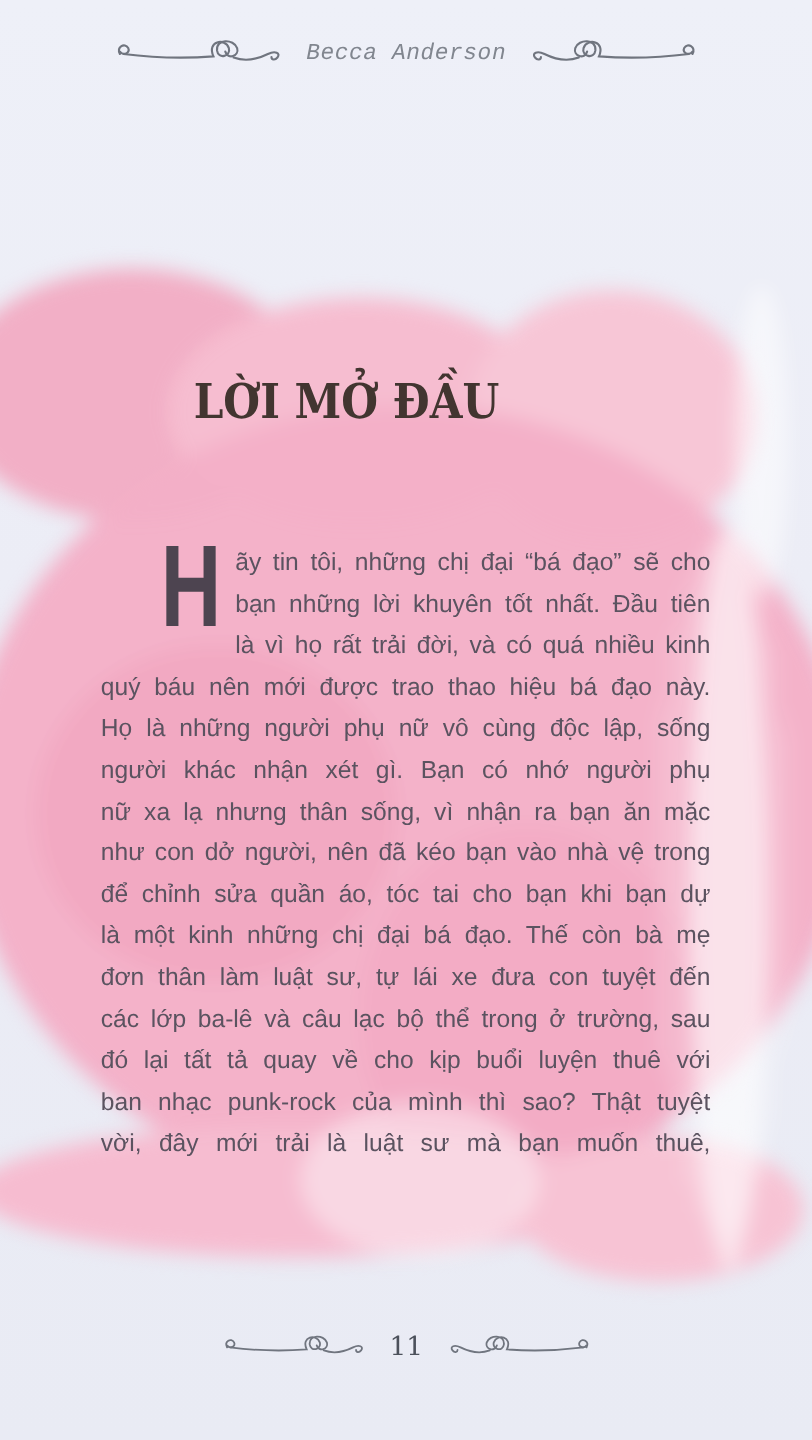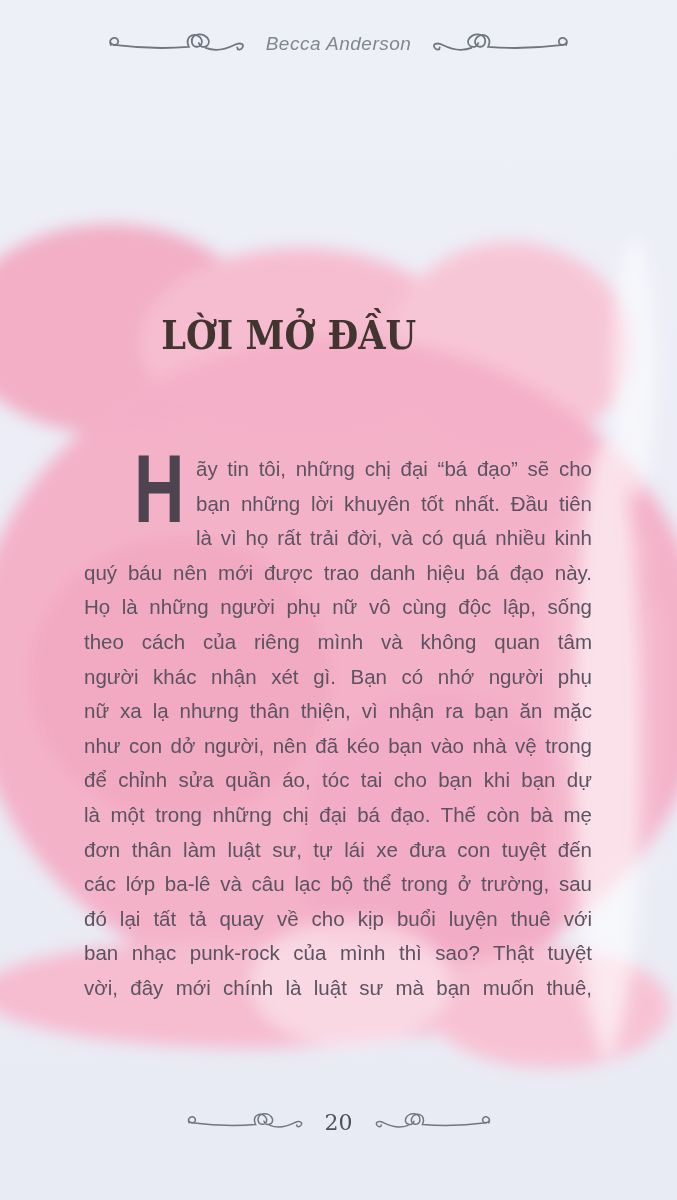--- a/index.html
+++ b/index.html
@@ -24,21 +24,21 @@
   .l2{left:612px;top:30px;width:45px;height:260px;background:rgba(255,255,255,.5);}
   .l3{left:250px;top:710px;width:200px;height:130px;background:rgba(255,255,255,.4);}
   .stripes{left:545px;top:240px;width:115px;height:580px;border-radius:20px;
     background:repeating-linear-gradient(90deg,rgba(255,255,255,0) 0 7px,rgba(255,255,255,.45) 7px 10px);}
 
   
   .header{position:absolute;top:30px;left:0;width:677px;display:flex;align-items:center;justify-content:center;gap:12px;z-index:2;}
   .flourish{width:148px;height:28px;color:#70757f;flex:0 0 auto;}
   .flourish.small{width:126px;}
   .flip{transform:scaleX(-1);}
-  .author{font-family:Liberation Sans, sans-serif;font-style:italic;font-size:19px;color:#81868f;letter-spacing:.5px;white-space:nowrap;}
+  .author{font-family:Liberation Mono, monospace;font-style:italic;font-size:19px;color:#81868f;letter-spacing:.5px;white-space:nowrap;}
 
   .footer{position:absolute;top:1108px;left:0;width:677px;display:flex;align-items:center;justify-content:center;gap:14px;z-index:2;}
   .page-number{font-family:"DejaVu Serif",serif;font-size:22px;color:#4c515b;}
 
   
   .title{position:absolute;top:311px;left:0;width:578px;text-align:center;z-index:2;}
   .title span{display:inline-block;font-family:"DejaVu Serif",serif;font-weight:700;font-size:40px;
     color:#423530;letter-spacing:0;transform:scaleX(.88);transform-origin:50% 50%;}
 
   
@@ -90,37 +90,36 @@
 <div class="title">
   <span>LỜI MỞ ĐẦU</span>
 </div>
 
 <div class="body-text">
   <div class="drop-cap">H</div>
   <div>
       <div class="line">ãy tin tôi, những chị đại “bá đạo” sẽ cho</div>
       <div class="line">bạn những lời khuyên tốt nhất. Đầu tiên</div>
       <div class="line">là vì họ rất trải đời, và có quá nhiều kinh nghiệm</div>
-      <div class="line">quý báu nên mới được trao danh hiệu bá đạo này.</div>
+      <div class="line">quý báu nên mới được trao thao hiệu bá đạo này.</div>
       <div class="line">Họ là những người phụ nữ vô cùng độc lập, sống</div>
-      <div class="line">theo cách của riêng mình và không quan tâm</div>
       <div class="line">người khác nhận xét gì. Bạn có nhớ người phụ</div>
-      <div class="line">nữ xa lạ nhưng thân thiện, vì nhận ra bạn ăn mặc</div>
+      <div class="line">nữ xa lạ nhưng thân sống, vì nhận ra bạn ăn mặc</div>
       <div class="line">như con dở người, nên đã kéo bạn vào nhà vệ trong</div>
       <div class="line">để chỉnh sửa quần áo, tóc tai cho bạn khi bạn dự</div>
-      <div class="line">là một trong những chị đại bá đạo. Thế còn bà mẹ</div>
+      <div class="line">là một kinh những chị đại bá đạo. Thế còn bà mẹ</div>
       <div class="line">đơn thân làm luật sư, tự lái xe đưa con tuyệt đến</div>
       <div class="line">các lớp ba-lê và câu lạc bộ thể trong ở trường, sau</div>
       <div class="line">đó lại tất tả quay về cho kịp buổi luyện thuê với</div>
       <div class="line">ban nhạc punk-rock của mình thì sao? Thật tuyệt</div>
-      <div class="line">vời, đây mới chính là luật sư mà bạn muốn thuê,</div>
+      <div class="line">vời, đây mới trải là luật sư mà bạn muốn thuê,</div>
     </div>
 </div>
 
 <div class="footer">
   <svg class="flourish small" viewBox="0 0 150 28">
       <use href="#flourish-def"></use>
     </svg>
-  <span class="page-number">20</span>
+  <span class="page-number">11</span>
   <svg class="flourish small flip" viewBox="0 0 150 28">
       <use href="#flourish-def"></use>
     </svg>
 </div>
 
 </body></html>

